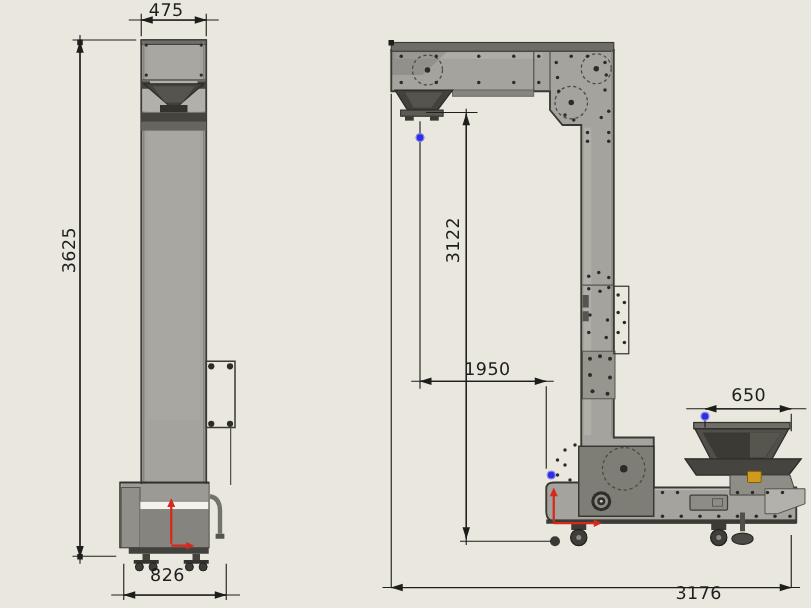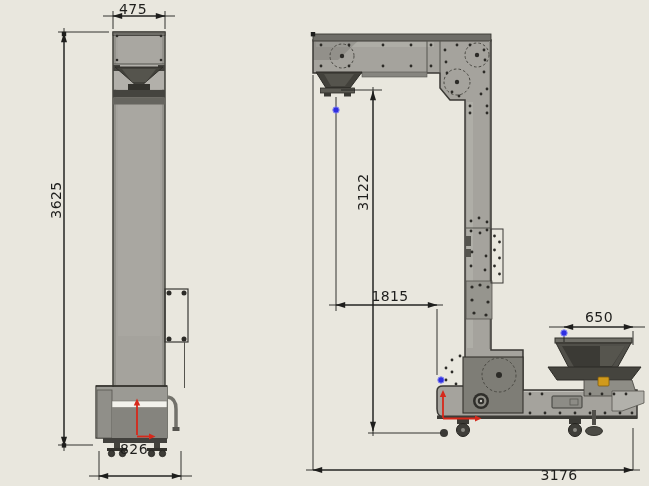--- a/index.html
+++ b/index.html
@@ -322,22 +322,22 @@
       <circle cx="441" cy="380" r="3.2" style="fill:var(--selection-blue,#2f2fe2)" stroke="#8a8aee" stroke-width="1"></circle>
       <circle cx="564" cy="333" r="3.2" style="fill:var(--selection-blue,#2f2fe2)" stroke="#8a8aee" stroke-width="1"></circle>
     </g>
   </g>
 </svg>
 
 <div class="dim-label" style="left:115px;top:1px;width:36px;">475</div>
 
 <div class="dim-label rot" style="left:32px;top:192px;width:48px;">3625</div>
 
-<div class="dim-label" style="left:114px;top:441px;width:40px;">826</div>
+<div class="dim-label" style="left:114px;top:453px;width:40px;">826</div>
 
 <div class="dim-label rot" style="left:339px;top:184px;width:48px;">3122</div>
 
-<div class="dim-label" style="left:368px;top:288px;width:44px;">1815</div>
+<div class="dim-label" style="left:368px;top:288px;width:44px;">1950</div>
 
 <div class="dim-label" style="left:579px;top:309px;width:40px;text-align:center;">650</div>
 
 <div class="dim-label" style="left:534px;top:467px;width:50px;">3176</div>
 </div>
 
 </body></html>

